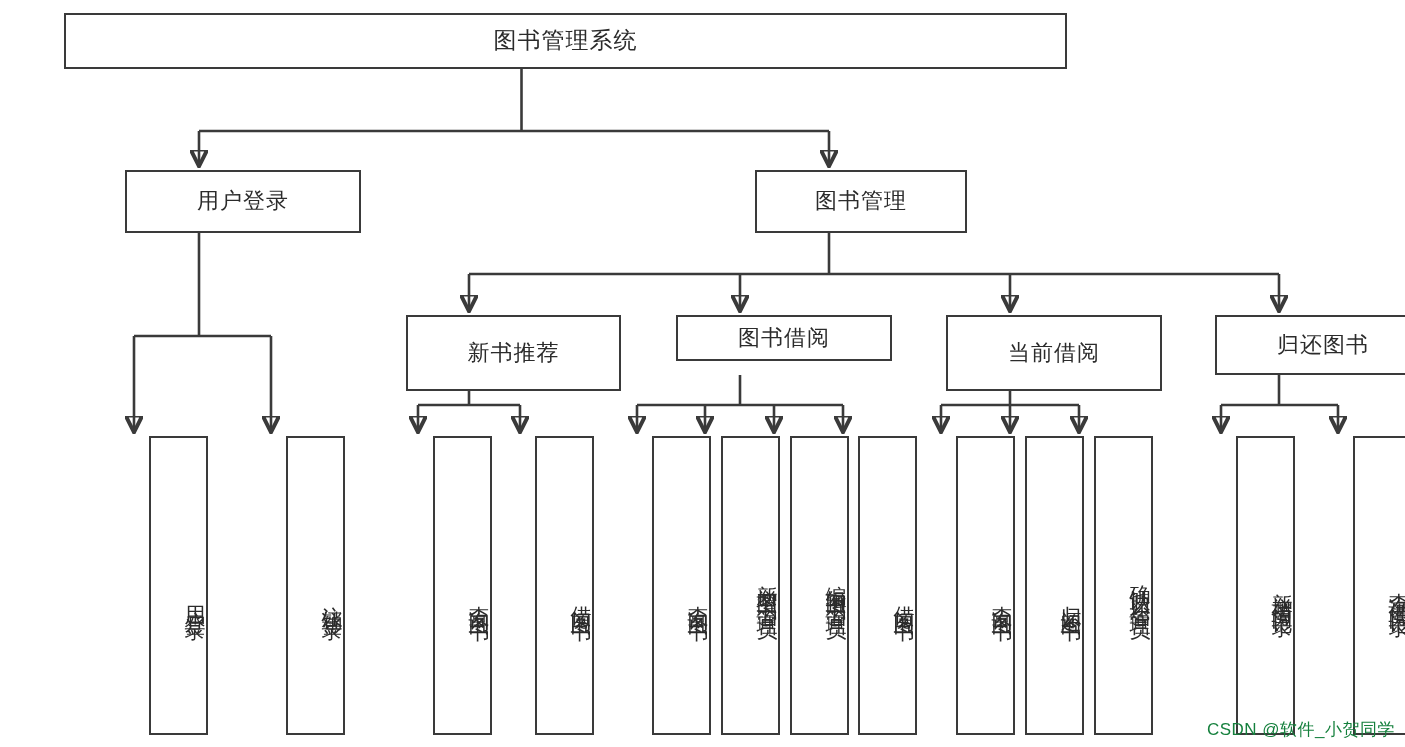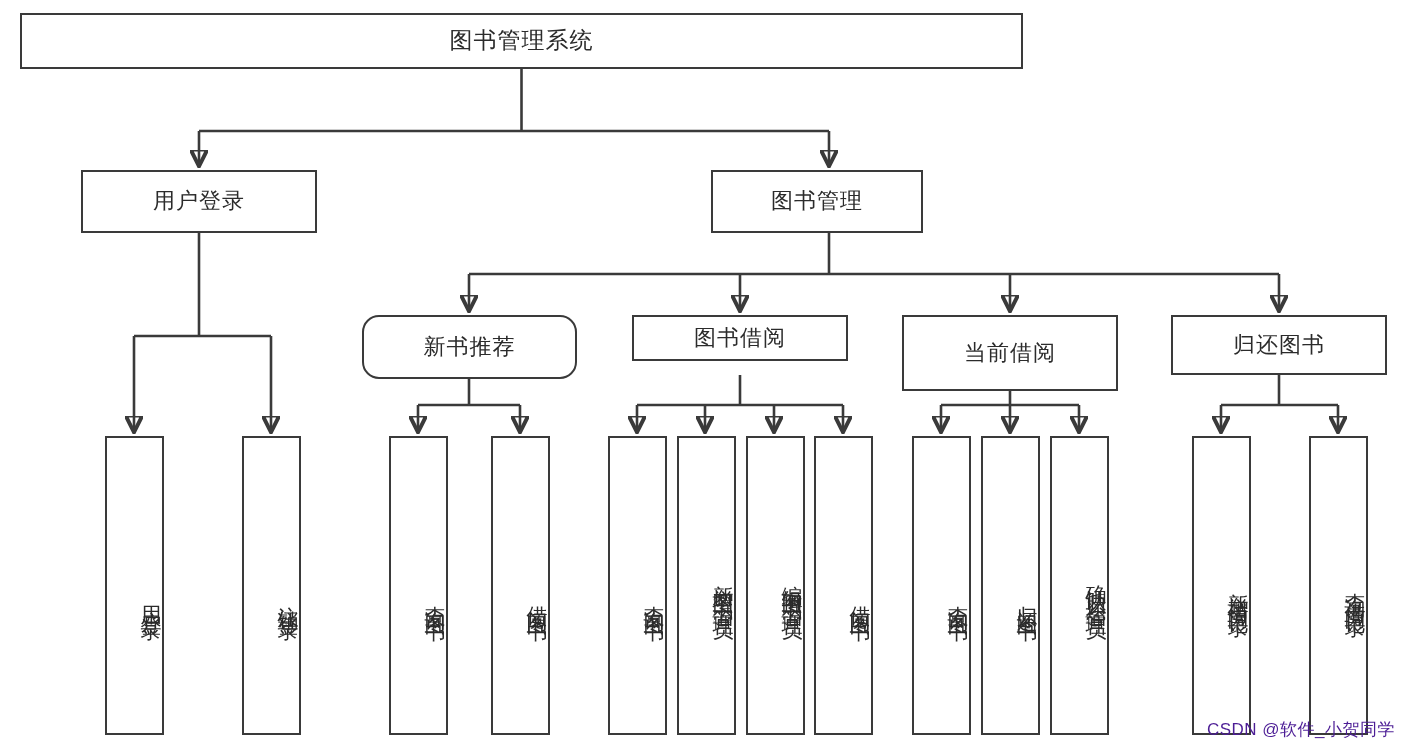--- a/index.html
+++ b/index.html
@@ -11,20 +11,21 @@
   }
   #diagram{position:absolute;left:0;top:0;width:1405px;height:747px;}
   .node{
     position:absolute;
     box-sizing:border-box;
     background:#ffffff;
     border:2.5px solid #3a3a3a;
     display:flex;align-items:center;justify-content:center;
     color:#2b2b2b;
     letter-spacing:1px;
+    margin-left:44px;
   }
   .node.h{
     font-size:22px;
     line-height:1.2;
   }
   .node.root{font-size:23px;}
   .node.v{
     font-size:21px;
     writing-mode:vertical-rl;
     text-orientation:upright;
@@ -33,21 +34,21 @@
     padding-top:26px;
     letter-spacing:5px;
     line-height:1.05;
     white-space:nowrap;
   }
   .node.v.tall{padding-top:10px;}
   svg#wires{position:absolute;left:0;top:0;width:1405px;height:747px;pointer-events:none;}
   svg#wires line, svg#wires path{stroke:#3a3a3a;stroke-width:2.6;fill:none;}
   .watermark{
     position:absolute;right:10px;bottom:6px;
-    font-size:17px;color:#4c1d95;letter-spacing:0.5px;
+    font-size:17px;color:#15803d;letter-spacing:0.5px;
     white-space:nowrap;
   }
 </style>
 </head>
 <body>
 
 <div id="diagram">
 
   <svg id="wires" viewBox="0 0 1405 747">
     <defs>
@@ -95,21 +96,21 @@
     <line x1="1221" y1="405" x2="1338" y2="405"></line>
     <line x1="1221" y1="405" x2="1221" y2="430" marker-end="url(#arrow)"></line>
     <line x1="1338" y1="405" x2="1338" y2="430" marker-end="url(#arrow)"></line>
   </svg>
 
   <div class="node h root" style="left:20px;top:13px;width:1003px;height:56px;">图书管理系统</div>
 
   <div class="node h" style="left:81px;top:170px;width:236px;height:63px;">用户登录</div>
   <div class="node h" style="left:711px;top:170px;width:212px;height:63px;">图书管理</div>
 
-  <div class="node h" style="left:362px;top:315px;width:215px;height:64px;border-radius:17px;">新书推荐</div>
+  <div class="node h" style="left:362px;top:315px;width:215px;height:76px;">新书推荐</div>
   <div class="node h" style="left:632px;top:315px;width:216px;height:46px;">图书借阅</div>
   <div class="node h" style="left:902px;top:315px;width:216px;height:76px;">当前借阅</div>
   <div class="node h" style="left:1171px;top:315px;width:216px;height:60px;">归还图书</div>
 
   <div class="node v" style="left:105px;top:436px;width:59px;height:299px;">用户登录</div>
   <div class="node v" style="left:242px;top:436px;width:59px;height:299px;">注销登录</div>
 
   <div class="node v" style="left:389px;top:436px;width:59px;height:299px;">查询图书</div>
   <div class="node v" style="left:491px;top:436px;width:59px;height:299px;">借阅图书</div>
 

